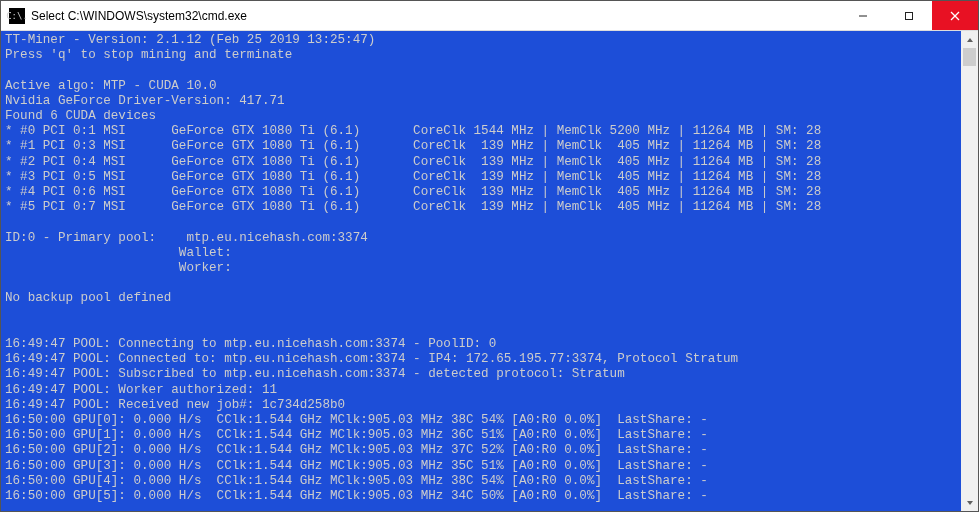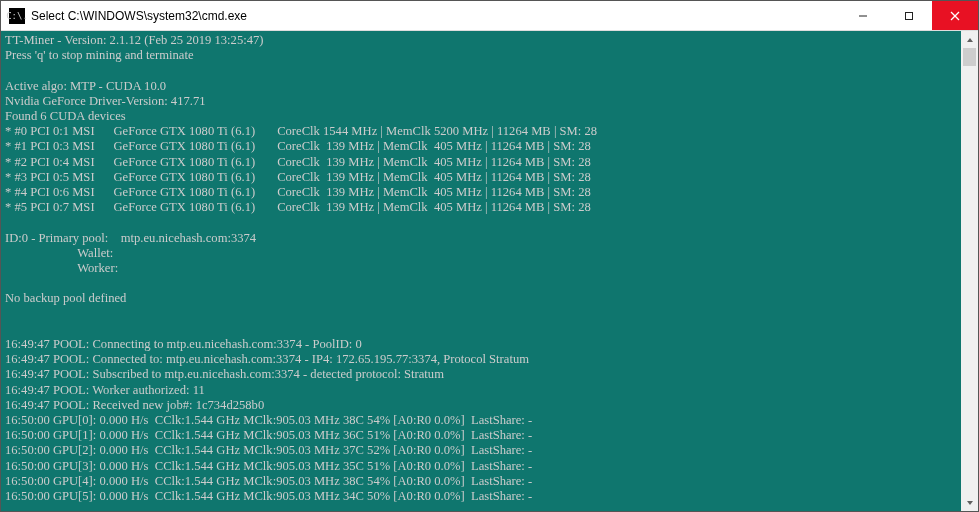--- a/index.html
+++ b/index.html
@@ -56,23 +56,23 @@
   .titlebar-btn.close { background: #e81123; color: #fff; }
   .titlebar-btn svg { width: 10px; height: 10px; }
   .terminal-wrap {
     flex: 1;
     background: #000;
     position: relative;
     display: flex;
   }
   .terminal {
     flex: 1;
-    background: #0f766e;
+    background: #1d4ed8;
     color: #ccc;
-    font-family: Liberation Serif, serif;
+    font-family: Liberation Mono, monospace;
     font-size: 12.6px;
     line-height: 15.2px;
     white-space: pre;
     padding: 2px 4px;
     overflow: hidden;
   }
   .scrollbar {
     width: 17px;
     background: #f0f0f0;
     display: flex;

